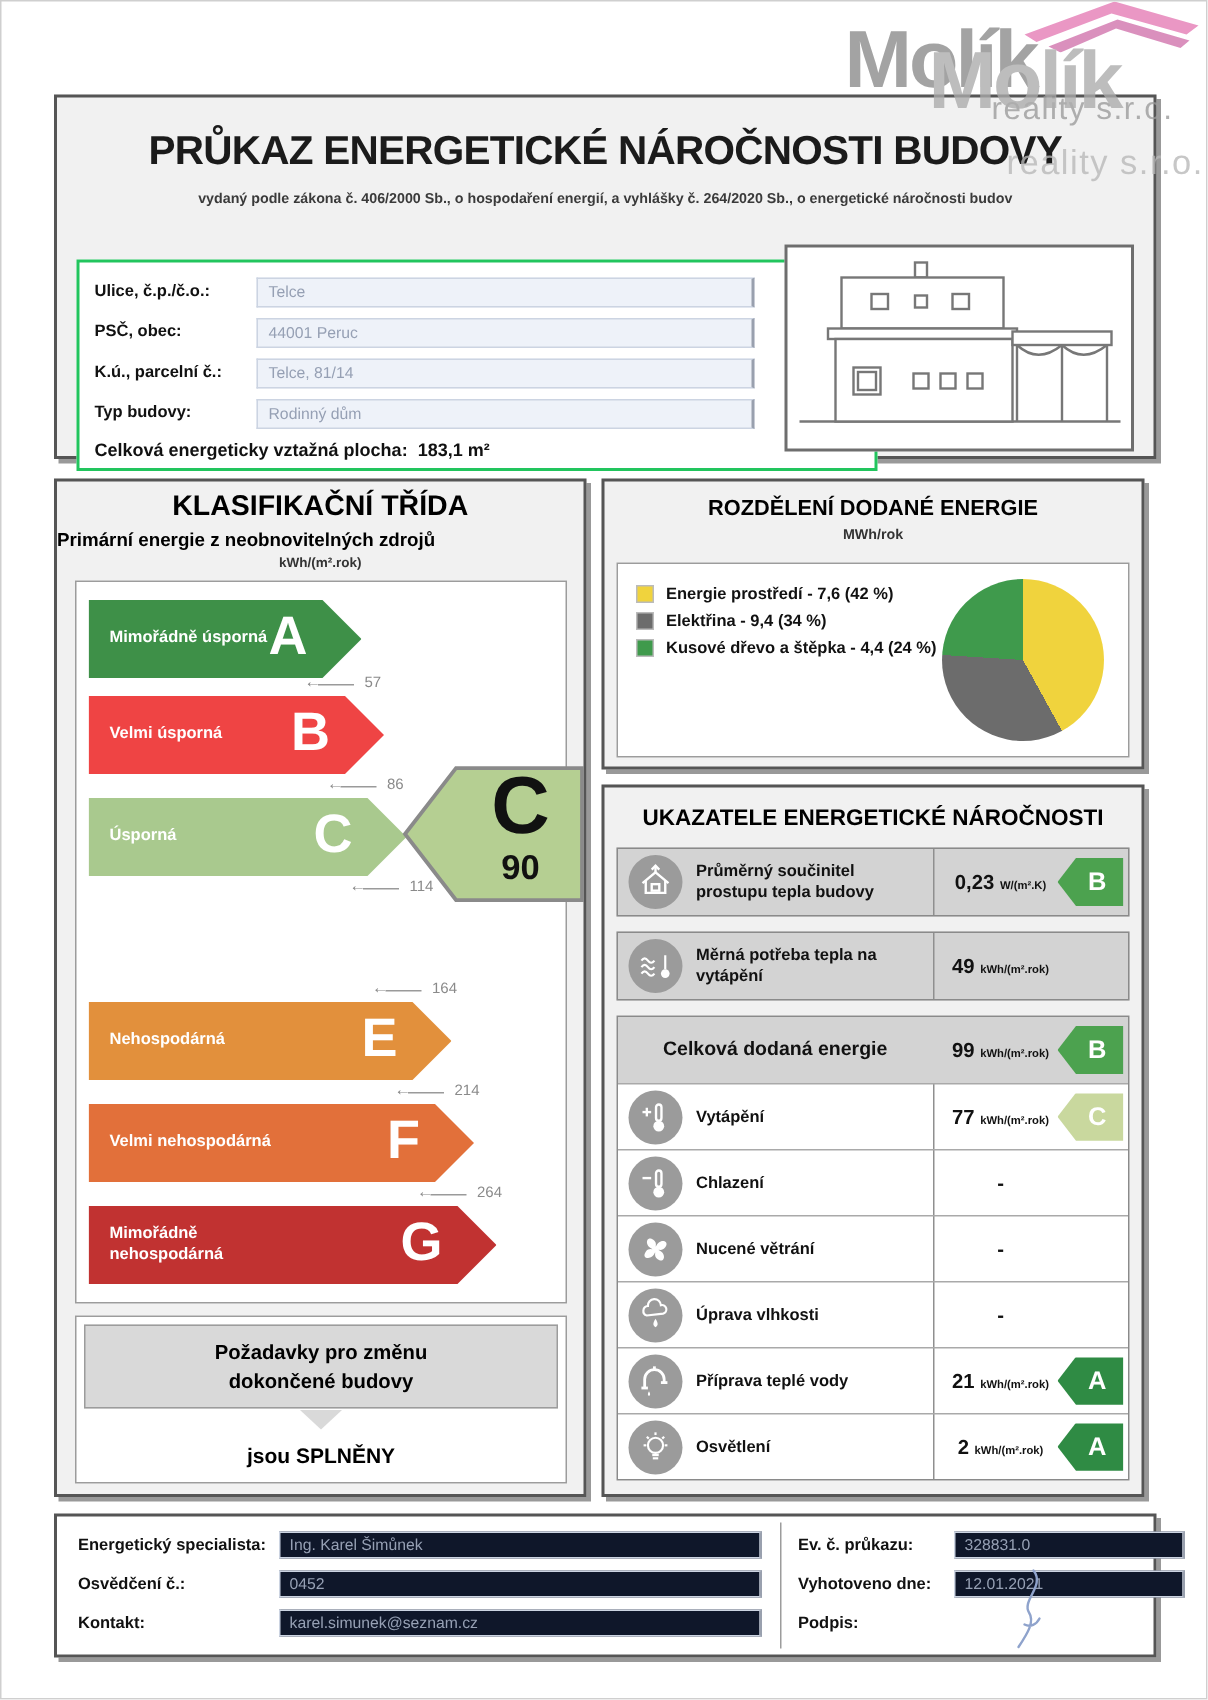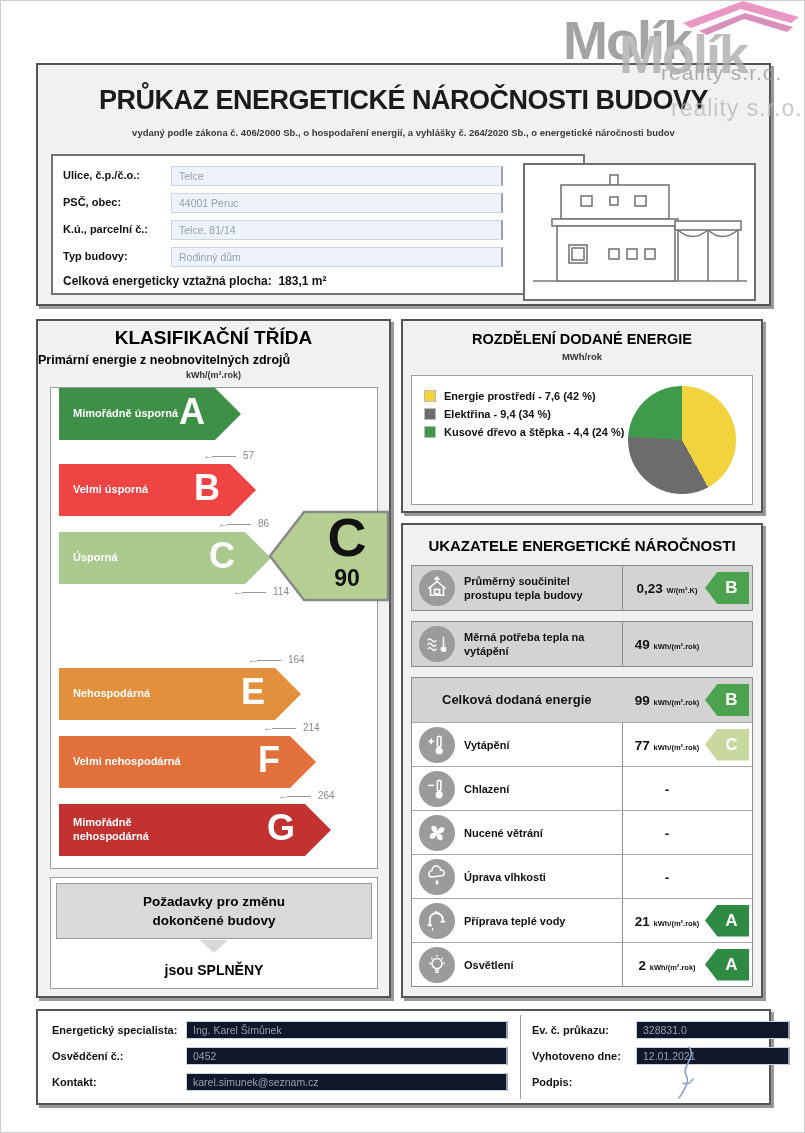--- a/index.html
+++ b/index.html
@@ -22,21 +22,21 @@
   .panel { position:absolute; background:#f1f1f1; border:2px solid #555;
            box-shadow:3px 3px 0 #999; }
   .inner-box { position:absolute; background:#fff; border:1px solid #9c9c9c; }
 
   
   .top-box { left:35px; top:62px; width:735px; height:243px; }
   .doc-title { position:absolute; top:20px; left:0; width:100%; text-align:center;
                font-size:27px; font-weight:bold; color:#1b1b1b; letter-spacing:-.5px; }
   .doc-subtitle { position:absolute; top:62px; left:0; width:100%; text-align:center;
                   font-size:9.5px; font-weight:bold; color:#3a3a3a; }
-  .fields-box { left:13px; top:89px; width:534px; height:141px; border:2px solid #737373; }
+  .fields-box { left:13px; top:108px; width:534px; height:141px; border:2px solid #22c55e; }
   .f-row { position:absolute; left:0; width:100%; height:20px; }
   .f-label { position:absolute; left:10px; top:3px; font-size:11px; font-weight:bold; color:#111; }
   .f-input { position:absolute; left:118px; top:0; width:332px; height:20px; background:#eef2f9;
              border:1px solid #ccd4e2; border-right:2px solid #99a0ae; font-size:10.5px;
              color:#96a0b4; line-height:18px; padding-left:7px; }
   .area-line { position:absolute; left:10px; top:118px; font-size:12px; font-weight:bold; color:#111; }
   .house-box { left:485px; top:98px; width:233px; height:138px; border:2px solid #6e6e6e; }
 
   
   .class-panel { left:35px; top:318px; width:355px; height:679px; }
@@ -177,21 +177,21 @@
       </svg>
     </div>
   </div>
 
   <div class="panel class-panel">
     <div class="cp-title">KLASIFIKAČNÍ TŘÍDA</div>
     <div class="cp-sub">Primární energie z neobnovitelných zdrojů</div>
     <div class="cp-unit">kWh/(m².rok)</div>
 
     <div class="inner-box arrows-box">
-      <div class="cls-arrow" style="top: 0; width: 182px; background: rgb(62, 144, 72);">
+      <div class="cls-arrow" style="top: 12px; width: 182px; background: rgb(62, 144, 72);">
         <div class="lbl">Mimořádně úsporná</div>
         <div class="ltr">A</div>
       </div>
       <div class="thr" style="top:61px;left:152px">
           <span class="arr">←</span>
           <span class="shaft"></span>
           <span>57</span>
         </div>
 
       <div class="cls-arrow" style="top: 76px; width: 197px; background: #ef4444;">

